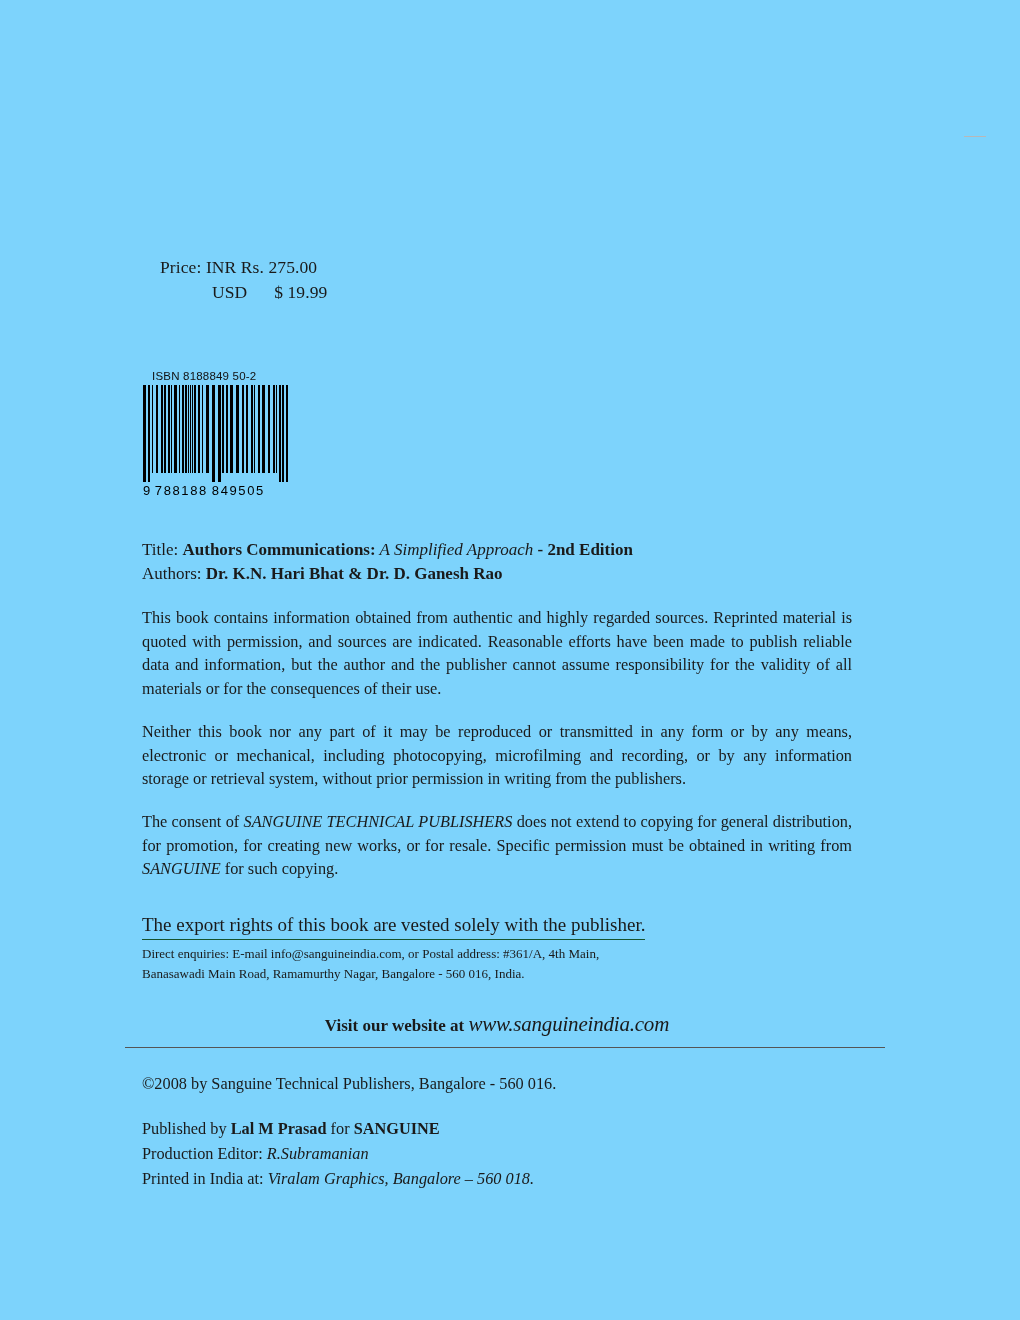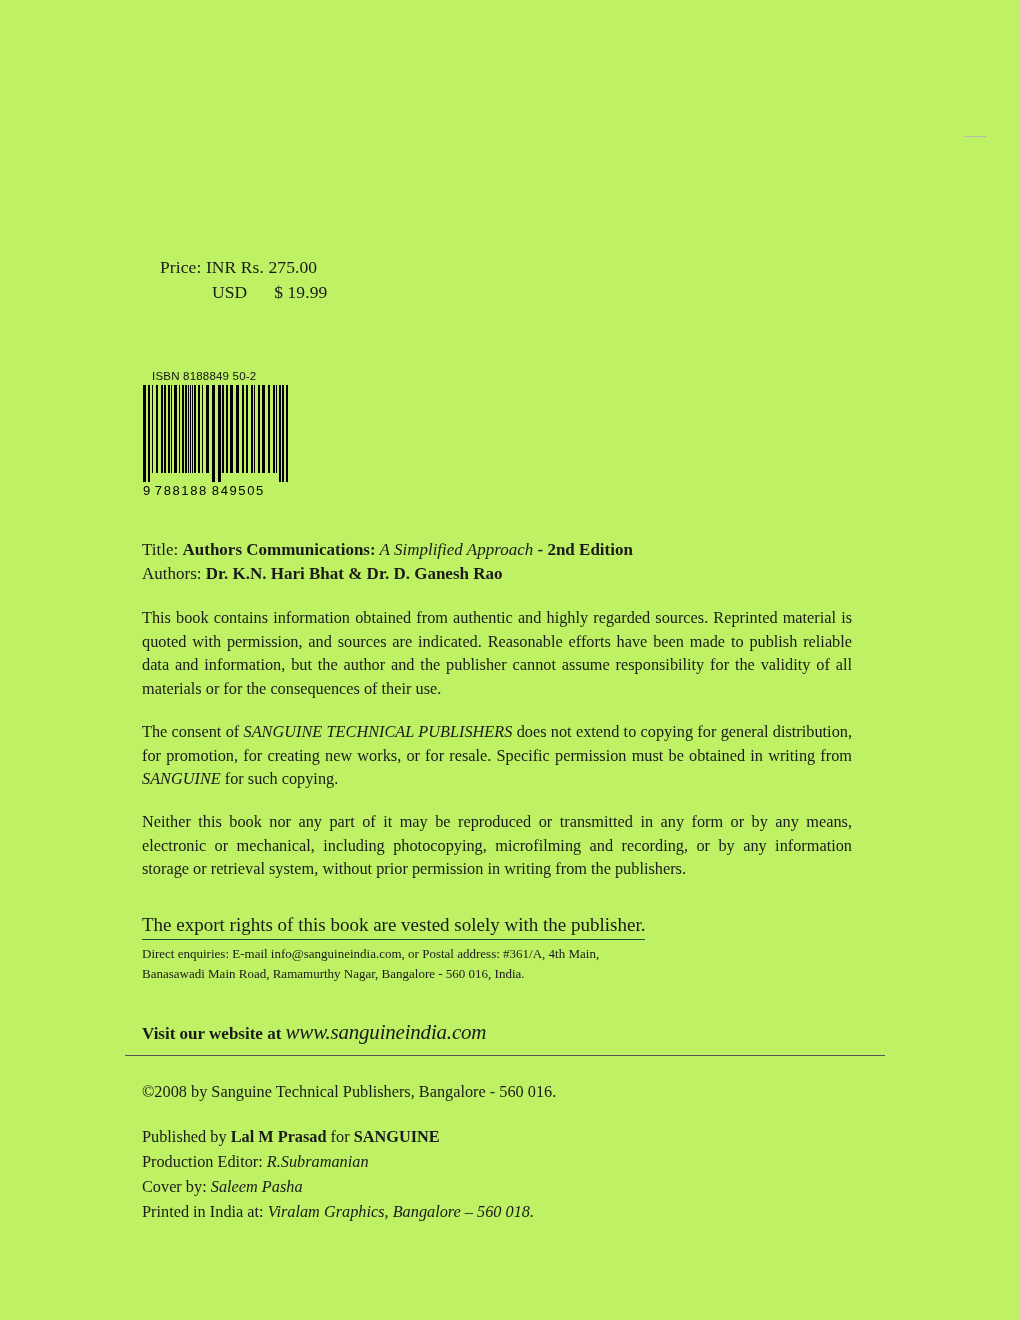--- a/index.html
+++ b/index.html
@@ -11,21 +11,21 @@
     width: 1020px;
     height: 1320px;
     position: relative;
     font-family: "Liberation Serif", serif;
     color: #1a1a1a;
     overflow: hidden;
   }
   .page {
     position: absolute;
     inset: 0;
-    background: #bef264;
+    background: #7dd3fc;
     padding-left: 40px;
   }
   
   .crop-mark {
     position: absolute;
     top: 136px;
     right: 34px;
     width: 22px;
     height: 1px;
     background: #b8b8b8;
@@ -115,22 +115,22 @@
     padding-bottom: 1px;
   }
 
   .enquiries {
     font-size: 13px;
     line-height: 1.52;
     margin-top: 4px;
   }
 
   .website-line {
-    text-align: left;
-    margin-top: 36px;
+    text-align: center;
+    margin-top: 28px;
     font-size: 19px;
   }
   .website-line .visit {
     font-weight: bold;
     font-size: 17px;
   }
   .website-line .url {
     font-style: italic;
     font-size: 21px;
     letter-spacing: -0.2px;
@@ -250,26 +250,26 @@
     <div class="title-line">
       <span>Title: </span><b>Authors Communications:</b><i> A Simplified Approach</i><b> - 2nd Edition</b>
     </div>
 
     <div class="authors-line">
       <span>Authors: </span><b>Dr. K.N. Hari Bhat &amp; Dr. D. Ganesh Rao</b>
     </div>
 
     <p class="para">This book contains information obtained from authentic and highly regarded sources. Reprinted material is quoted with permission, and sources are indicated. Reasonable efforts have been made to publish reliable data and information, but the author and the publisher cannot assume responsibility for the validity of all materials or for the consequences of their use.</p>
 
+    <p class="para">Neither this book nor any part of it may be reproduced or transmitted in any form or by any means, electronic or mechanical, including photocopying, microfilming and recording, or by any information storage or retrieval system, without prior permission in writing from the publishers.</p>
+
     <p class="para">
       <span>The consent of </span><i>SANGUINE TECHNICAL PUBLISHERS</i><span> does not extend to copying for general distribution, for promotion, for creating new works, or for resale. Specific permission must be obtained in writing from </span><i>SANGUINE</i><span> for such copying.</span>
     </p>
 
-    <p class="para">Neither this book nor any part of it may be reproduced or transmitted in any form or by any means, electronic or mechanical, including photocopying, microfilming and recording, or by any information storage or retrieval system, without prior permission in writing from the publishers.</p>
-
     <div>
       <span class="export-line">The export rights of this book are vested solely with the publisher.</span>
     </div>
 
     <div class="enquiries">
       <div>Direct enquiries: E-mail info@sanguineindia.com, or Postal address: #361/A, 4th Main,</div>
       <div>Banasawadi Main Road, Ramamurthy Nagar, Bangalore - 560 016, India.</div>
     </div>
 
     <div class="website-line">
@@ -281,21 +281,18 @@
     <div class="copyright">©2008 by Sanguine Technical Publishers, Bangalore - 560 016.</div>
 
     <div class="imprint">
       <div class="row">
         <span>Published by </span><b>Lal M Prasad</b><span> for </span><b>SANGUINE</b>
       </div>
       <div class="row">
         <span>Production Editor: </span><i>R.Subramanian</i>
       </div>
       <div class="row">
-        <span>Cover by: </span><i>Saleem Pasha</i>
-      </div>
-      <div class="row">
         <span>Printed in India at: </span><i>Viralam Graphics, Bangalore – 560 018.</i>
       </div>
     </div>
 
   </div>
 </div>
 
 </body></html>

